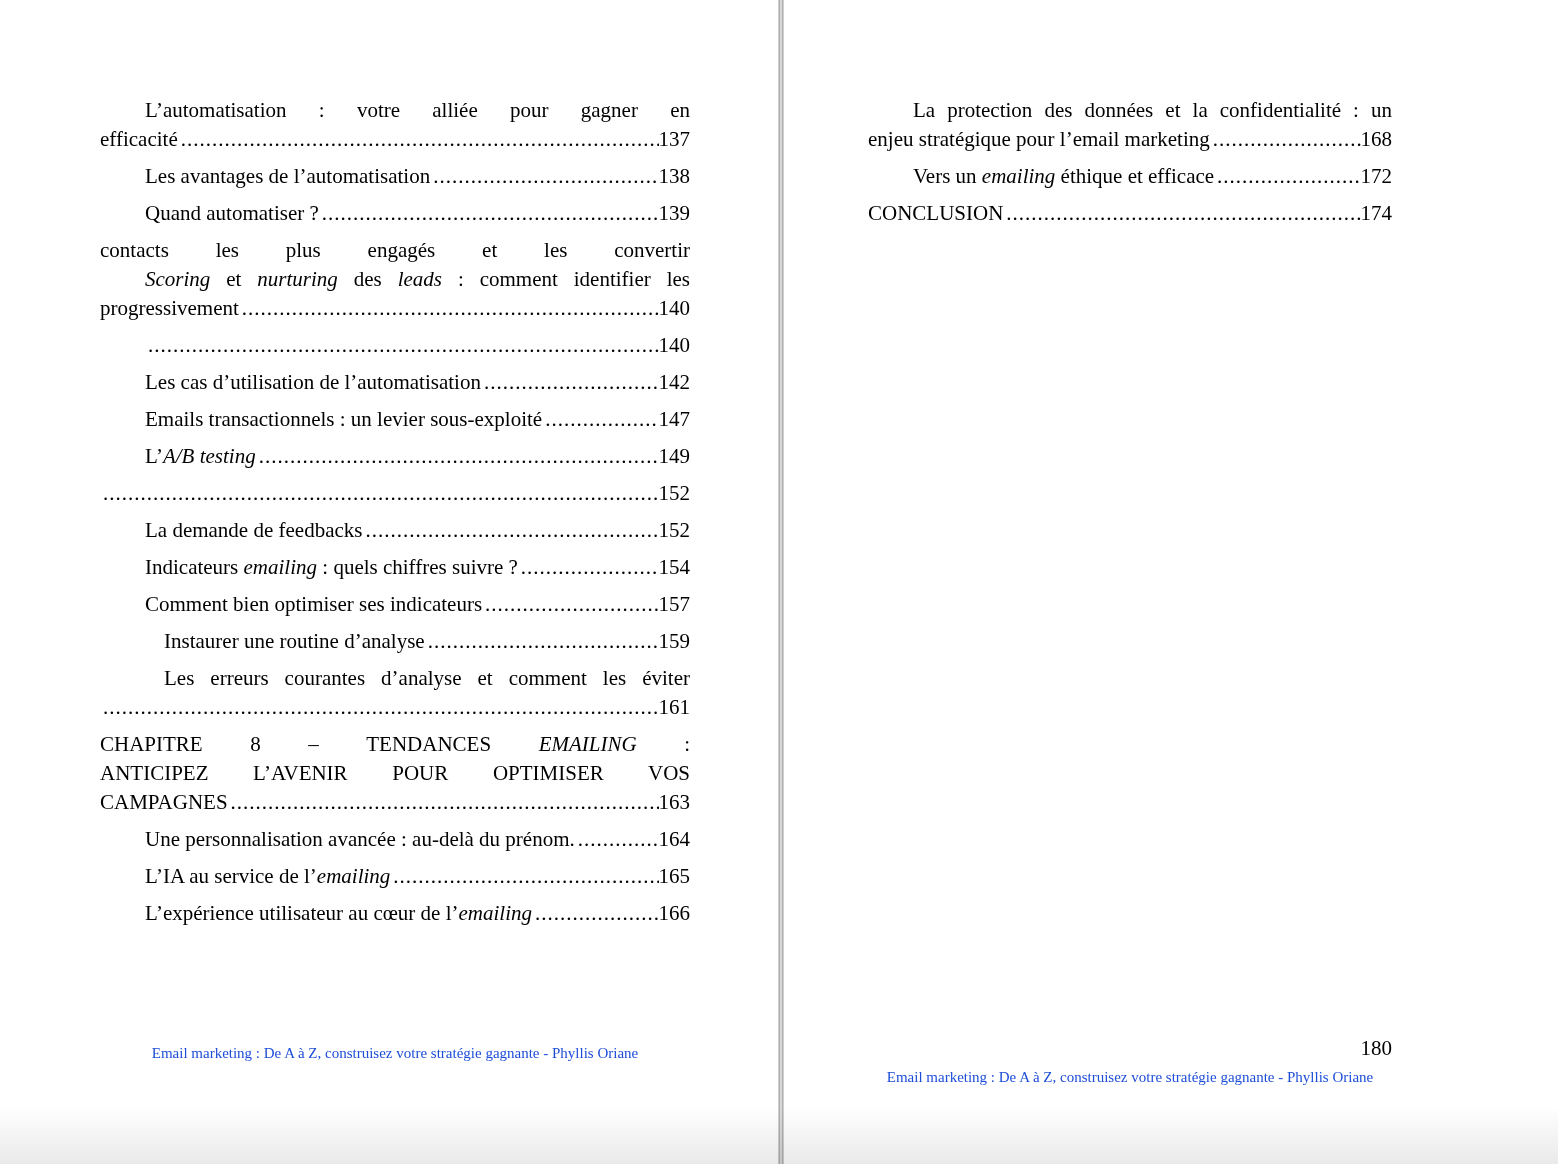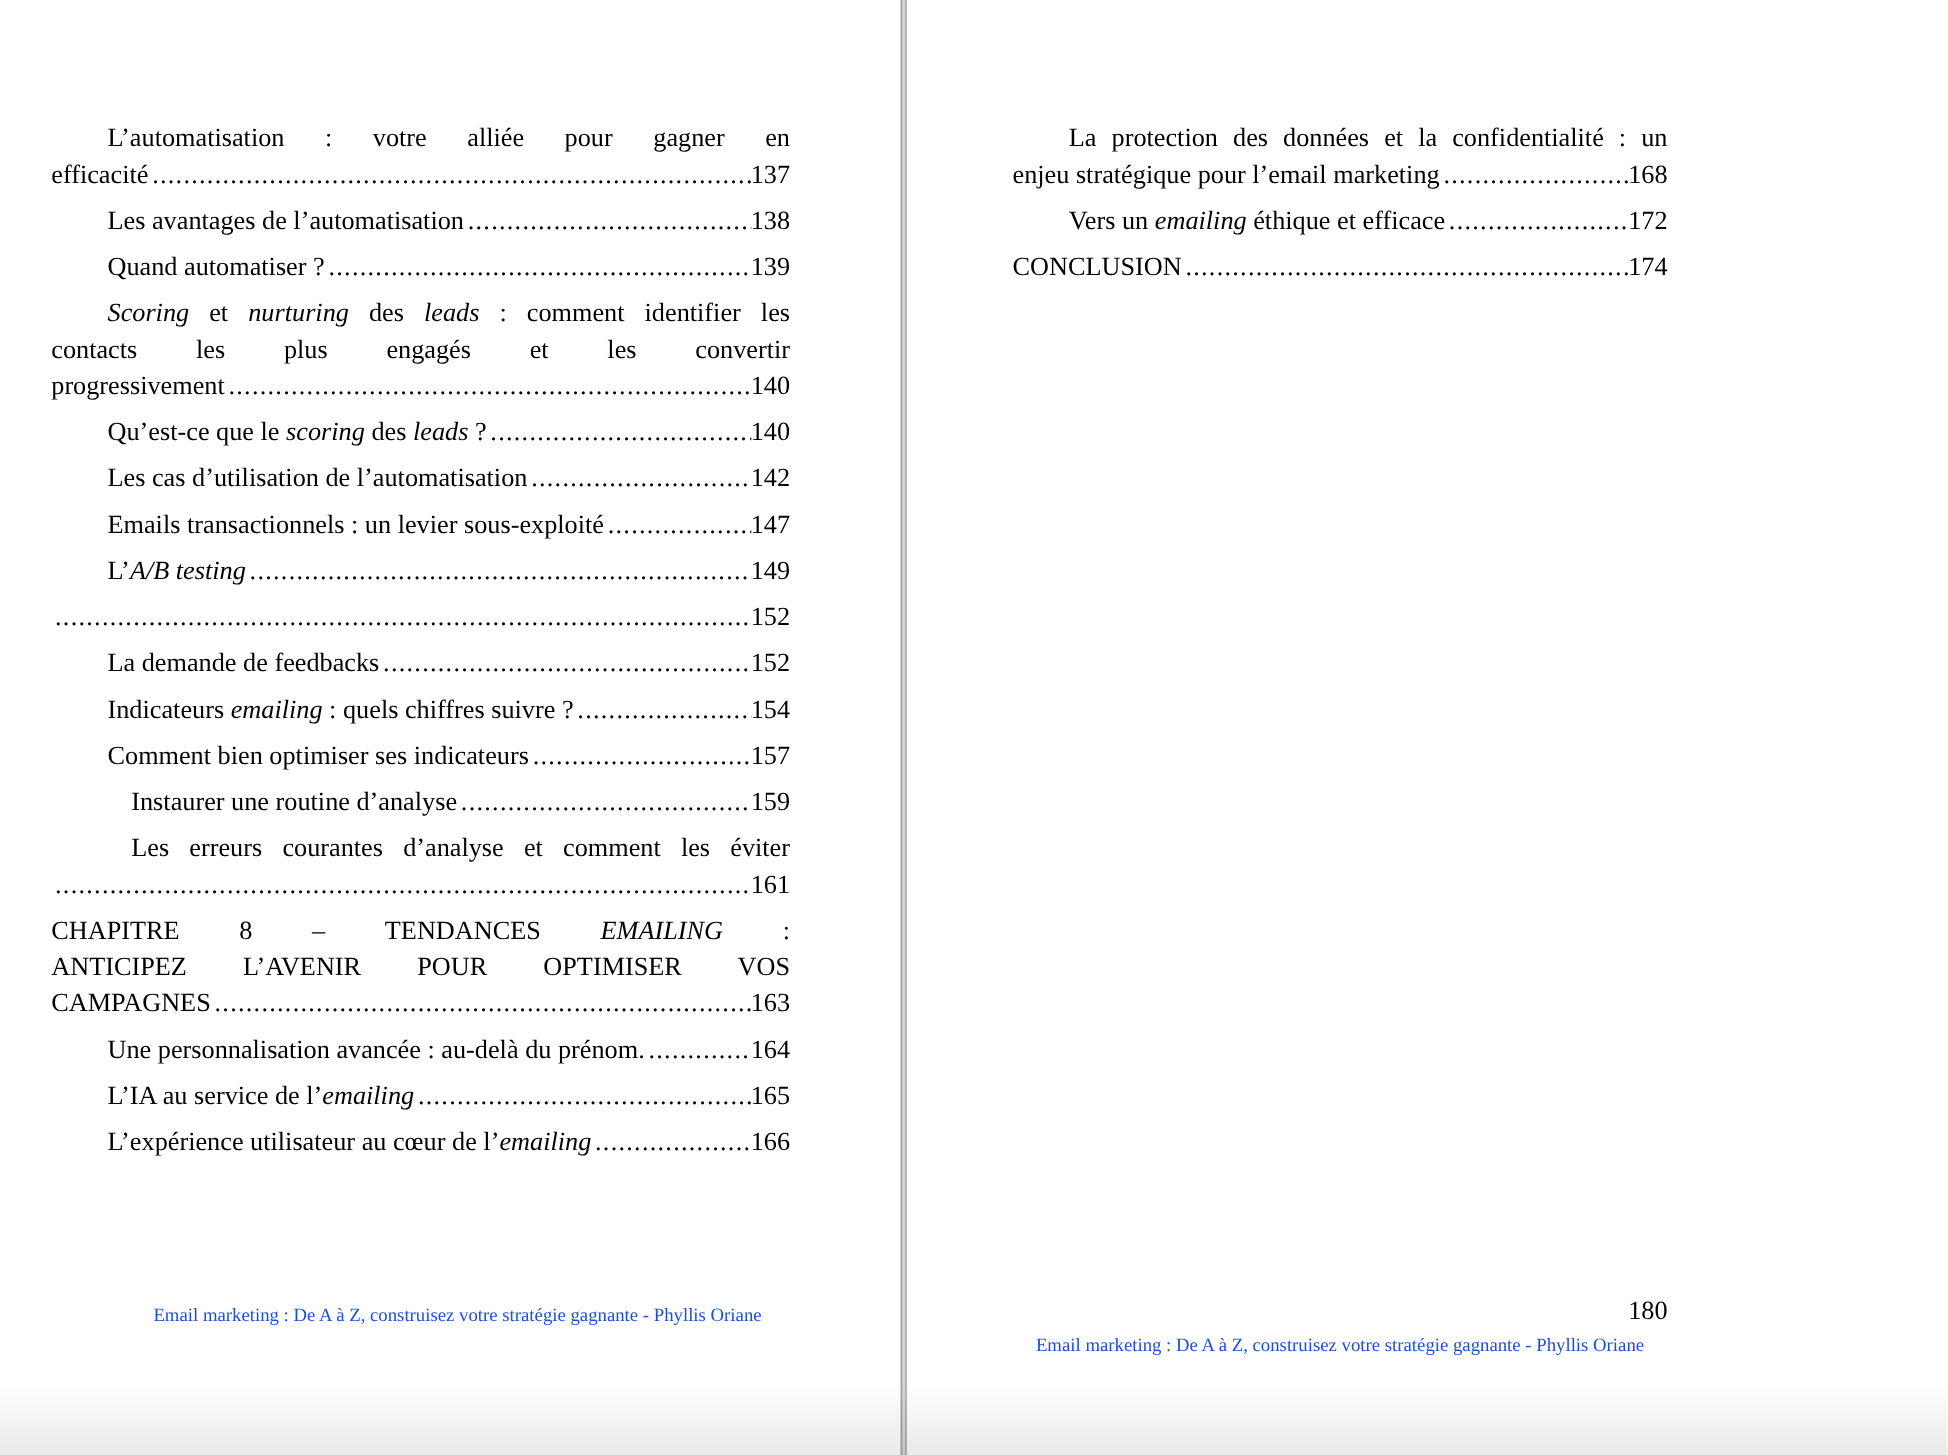--- a/index.html
+++ b/index.html
@@ -4,21 +4,21 @@
 <style>
   html,body{margin:0;padding:0;}
   body{
     width:1558px;height:1164px;overflow:hidden;background:#ffffff;
     font-family:"Liberation Serif","DejaVu Serif",serif;
     font-size:21px;color:#000;position:relative;
     -webkit-font-smoothing:antialiased;
   }
   .spread{display:flex;width:1558px;height:1164px;position:relative;}
   .page{background:#fff;position:relative;box-sizing:border-box;height:1164px;}
-  .page.left{width:720px;padding:96px 88px 0 41px;}
+  .page.left{width:778px;padding:96px 88px 0 100px;}
   .page.right{width:706px;padding:96px 98px 0 84px;}
   .divider{
     flex:0 0 6px;width:6px;height:1164px;
     background:linear-gradient(to right,#f0f0f0 0%,#a3a3a3 20%,#d8d8d8 42%,#d8d8d8 58%,#a3a3a3 80%,#f0f0f0 100%);
   }
   .entry{margin-bottom:8px;line-height:29px;}
   .line{min-height:29px;}
   .line.j{text-align:justify;text-align-last:justify;text-justify:inter-word;}
   .row{display:flex;align-items:baseline;min-height:29px;}
   .row .txt{white-space:nowrap;flex:0 0 auto;}
@@ -63,31 +63,30 @@
           </div>
         </div>
         <div class="entry">
           <div class="row" style="padding-left: 45px;">
             <span class="txt">Quand automatiser&nbsp;?</span>
             <span class="lead"></span>
             <span class="pg">139</span>
           </div>
         </div>
         <div class="entry">
+          <div class="line j" style="padding-left: 0px;">contacts les plus engagés et les convertir</div>
           <div class="line j" style="padding-left: 45px;"><i>Scoring</i> et <i>nurturing</i> des <i>leads</i>&nbsp;: comment identifier les</div>
-          <div class="line j" style="padding-left: 0px;">contacts les plus engagés et les convertir</div>
           <div class="row" style="padding-left: 0px;">
             <span class="txt">progressivement</span>
             <span class="lead"></span>
             <span class="pg">140</span>
           </div>
         </div>
         <div class="entry">
           <div class="row" style="padding-left: 45px;">
-            <span class="txt">Qu’est-ce que le <i>scoring</i> des <i>leads</i>&nbsp;?</span>
             <span class="lead"></span>
             <span class="pg">140</span>
           </div>
         </div>
         <div class="entry">
           <div class="row" style="padding-left: 45px;">
             <span class="txt">Les cas d’utilisation de l’automatisation</span>
             <span class="lead"></span>
             <span class="pg">142</span>
           </div>

